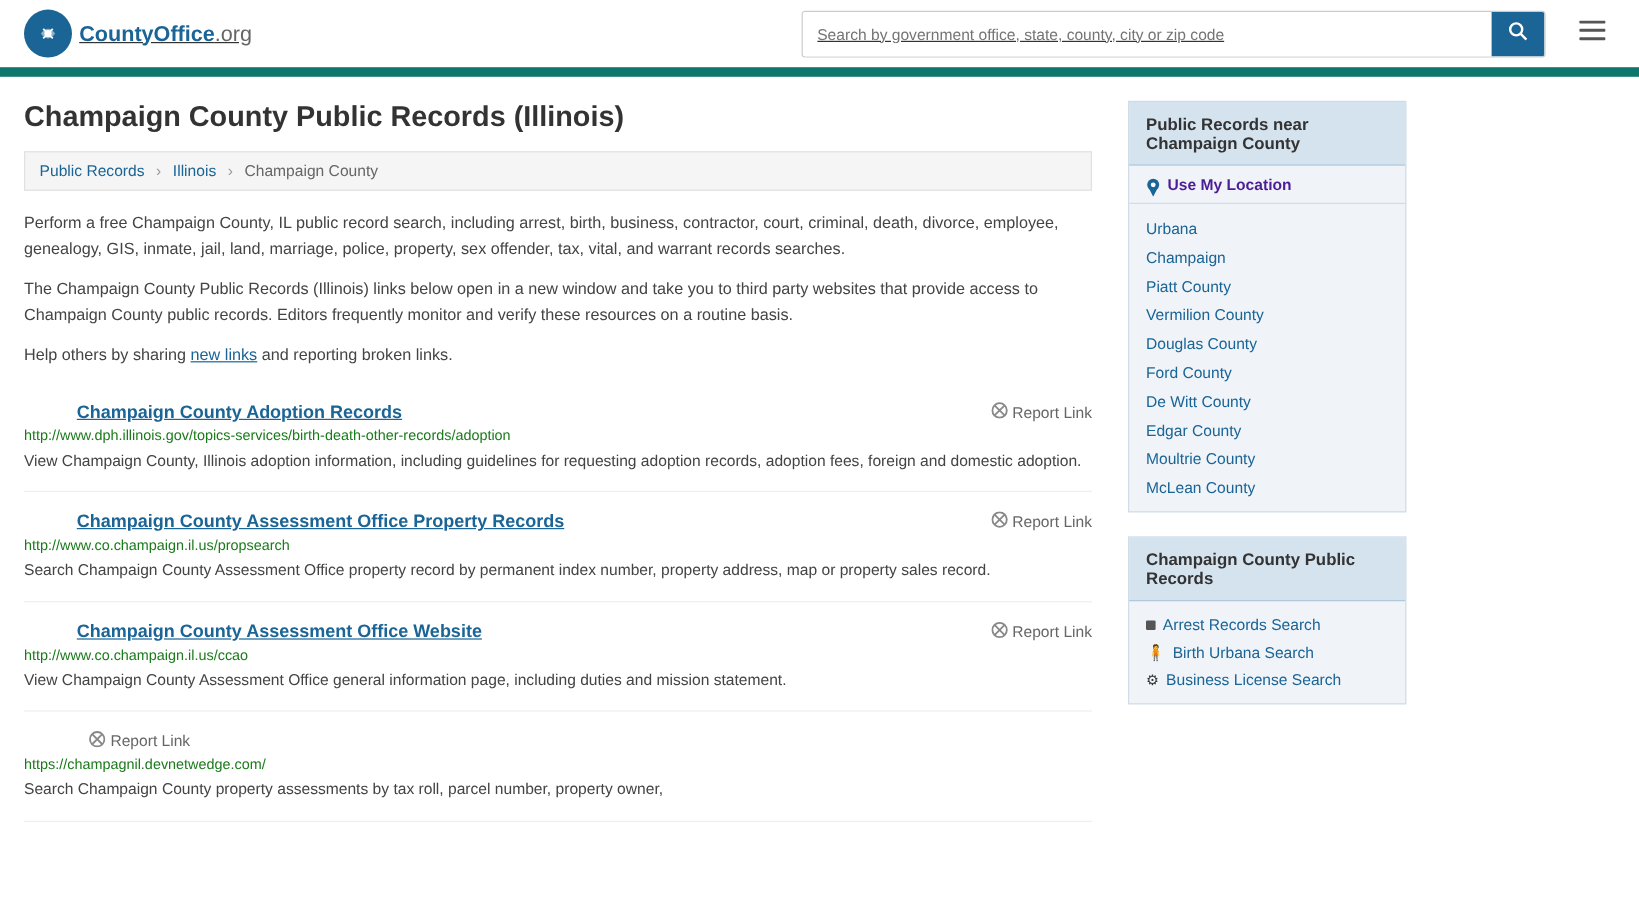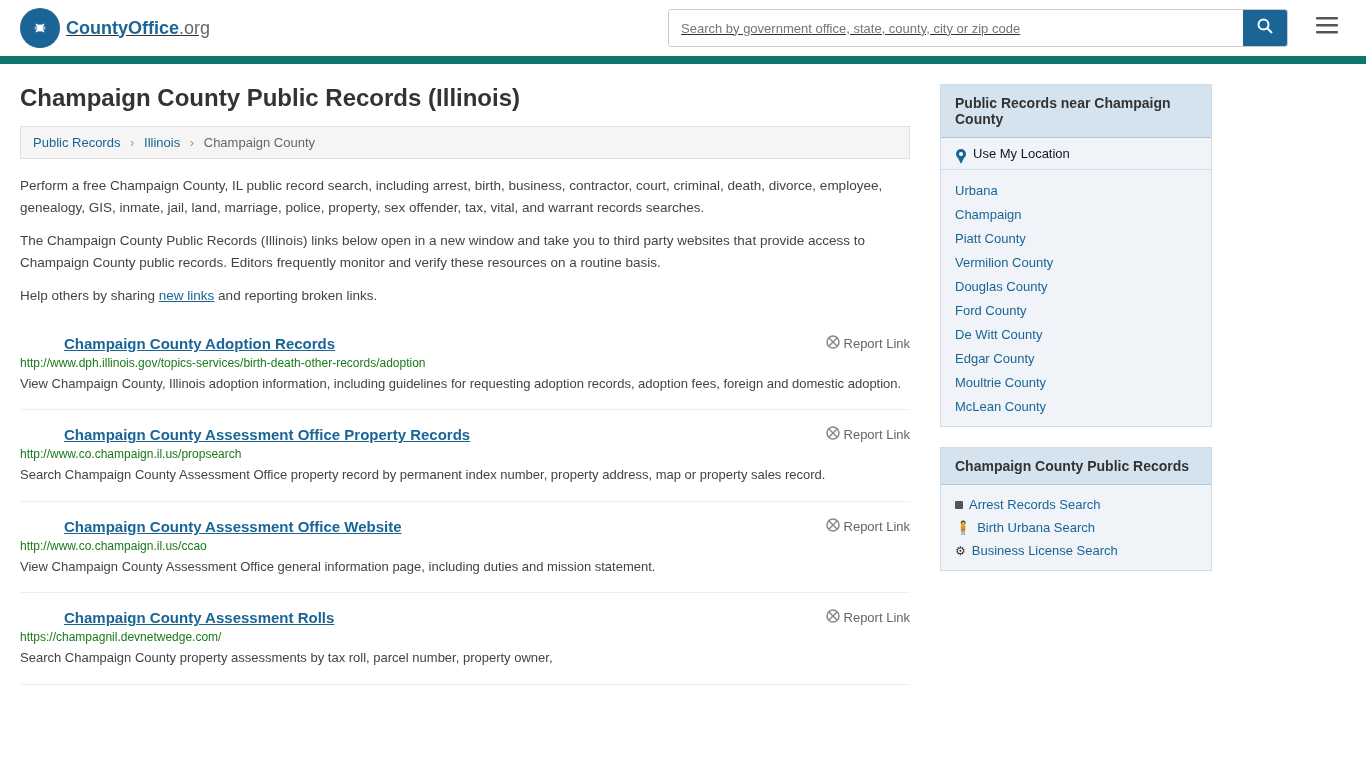--- a/index.html
+++ b/index.html
@@ -78,21 +78,21 @@
       display: flex;
       gap: 0;
       padding: 20px 20px 20px 20px;
     }
     .main-content {
       flex: 1;
       padding-right: 30px;
       max-width: 920px;
     }
     .sidebar {
-      width: 272px;
+      width: 232px;
       flex-shrink: 0;
     }
 
     
     .page-title {
       font-size: 24px;
       font-weight: bold;
       color: #333;
       margin-bottom: 14px;
     }
@@ -192,24 +192,24 @@
       text-decoration: none;
       font-size: 13px;
     }
     .sidebar-use-location {
       display: flex;
       align-items: center;
       padding: 8px 14px;
       border-bottom: 1px solid #d0dce8;
     }
     .sidebar-use-location a {
-      color: #0f172a;
+      color: #4c1d95;
       text-decoration: none;
       font-size: 13px;
-      font-weight: normal;
+      font-weight: bold;
     }
     .sidebar-list-records li {
       display: flex;
       align-items: center;
       gap: 6px;
       padding: 4px 14px;
     }
     .sidebar-list-records li a {
       color: #1a6496;
       text-decoration: none;
@@ -327,21 +327,20 @@
           </svg>
         </span>
         Report Link
       </span>
     </div>
     <div class="record-url">http://www.co.champaign.il.us/ccao</div>
     <div class="record-desc">View Champaign County Assessment Office general information page, including duties and mission statement.</div>
   </div>
         <div class="record-item">
     <div class="record-header">
-      <span class="record-title">Champaign County Assessment Rolls</span>
       <span class="report-link">
         <span class="report-icon">
           <svg width="14" height="14" viewBox="0 0 14 14" fill="none">
             <circle cx="7" cy="7" r="6" stroke="#888" stroke-width="1.5" fill="none"></circle>
             <line x1="3" y1="3" x2="11" y2="11" stroke="#888" stroke-width="1.5"></line>
             <line x1="11" y1="3" x2="3" y2="11" stroke="#888" stroke-width="1.5"></line>
           </svg>
         </span>
         Report Link
       </span>

